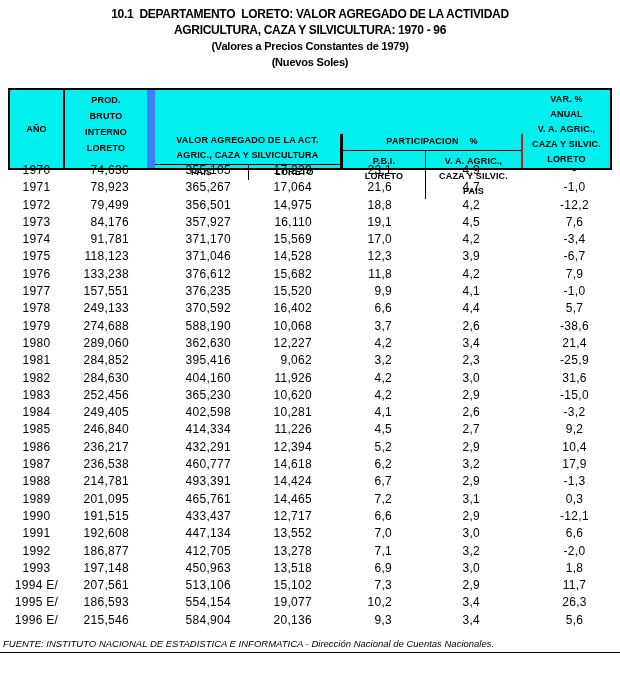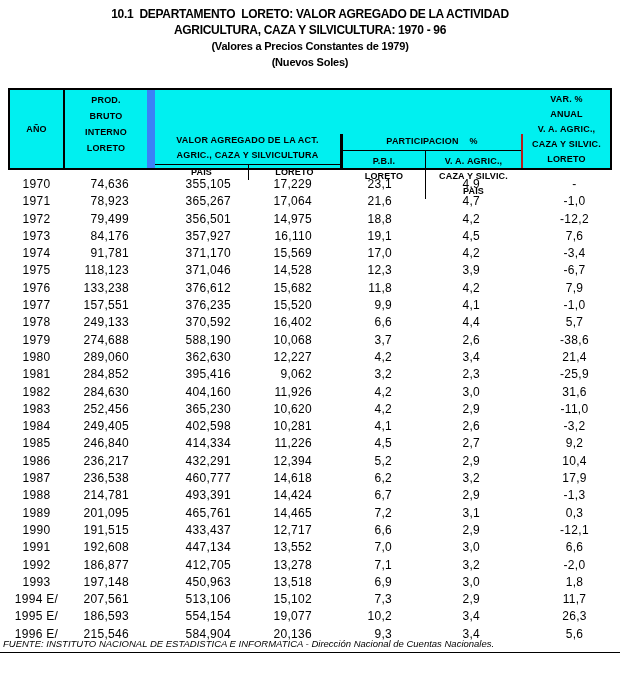--- a/index.html
+++ b/index.html
@@ -36,21 +36,21 @@
              display: flex; align-items: flex-end; justify-content: center; padding-bottom: 1px; }
   .hg-bottom { flex: 1; display: flex; }
   .hb-cell { box-sizing: border-box; display: flex; justify-content: center; }
   .hb-pais   { flex: 0 0 94px; border-right: 1px solid #000; align-items: center; }
   .hb-loreto { flex: 1; align-items: center; }
   .hb-pbi    { flex: 0 0 83px; border-right: 1px solid #000; align-items: flex-start; padding-top: 3px; }
   .hb-va     { flex: 1; align-items: flex-start; padding-top: 3px; }
   .hc-var  { flex: 1; display: flex; align-items: flex-start; justify-content: center; padding-top: 2px; }
 
   
-  .table-body { position: absolute; left: 8px; top: 176px; width: 604px; }
+  .table-body { position: absolute; left: 8px; top: 162px; width: 604px; }
   .trow {
     display: grid;
     grid-template-columns: 57px 90px 95px 95px 83px 97px 87px;
     height: 17.3px; line-height: 17.3px;
     font-size: 12px; letter-spacing: 0.3px;
   }
   .trow > div { overflow: visible; white-space: pre; }
   .c1 { text-align: center; }
   .c2 { text-align: right; padding-right: 26px; }
   .c3 { text-align: right; padding-right: 19px; }
@@ -226,21 +226,21 @@
       <div class="c6">3,0</div>
       <div class="c7">31,6</div>
     </div>
     <div class="trow">
       <div class="c1">1983</div>
       <div class="c2">252,456</div>
       <div class="c3">365,230</div>
       <div class="c4">10,620</div>
       <div class="c5">4,2</div>
       <div class="c6">2,9</div>
-      <div class="c7">-11,0</div>
+      <div class="c7">-15,0</div>
     </div>
     <div class="trow">
       <div class="c1">1984</div>
       <div class="c2">249,405</div>
       <div class="c3">402,598</div>
       <div class="c4">10,281</div>
       <div class="c5">4,1</div>
       <div class="c6">2,6</div>
       <div class="c7">-3,2</div>
     </div>

